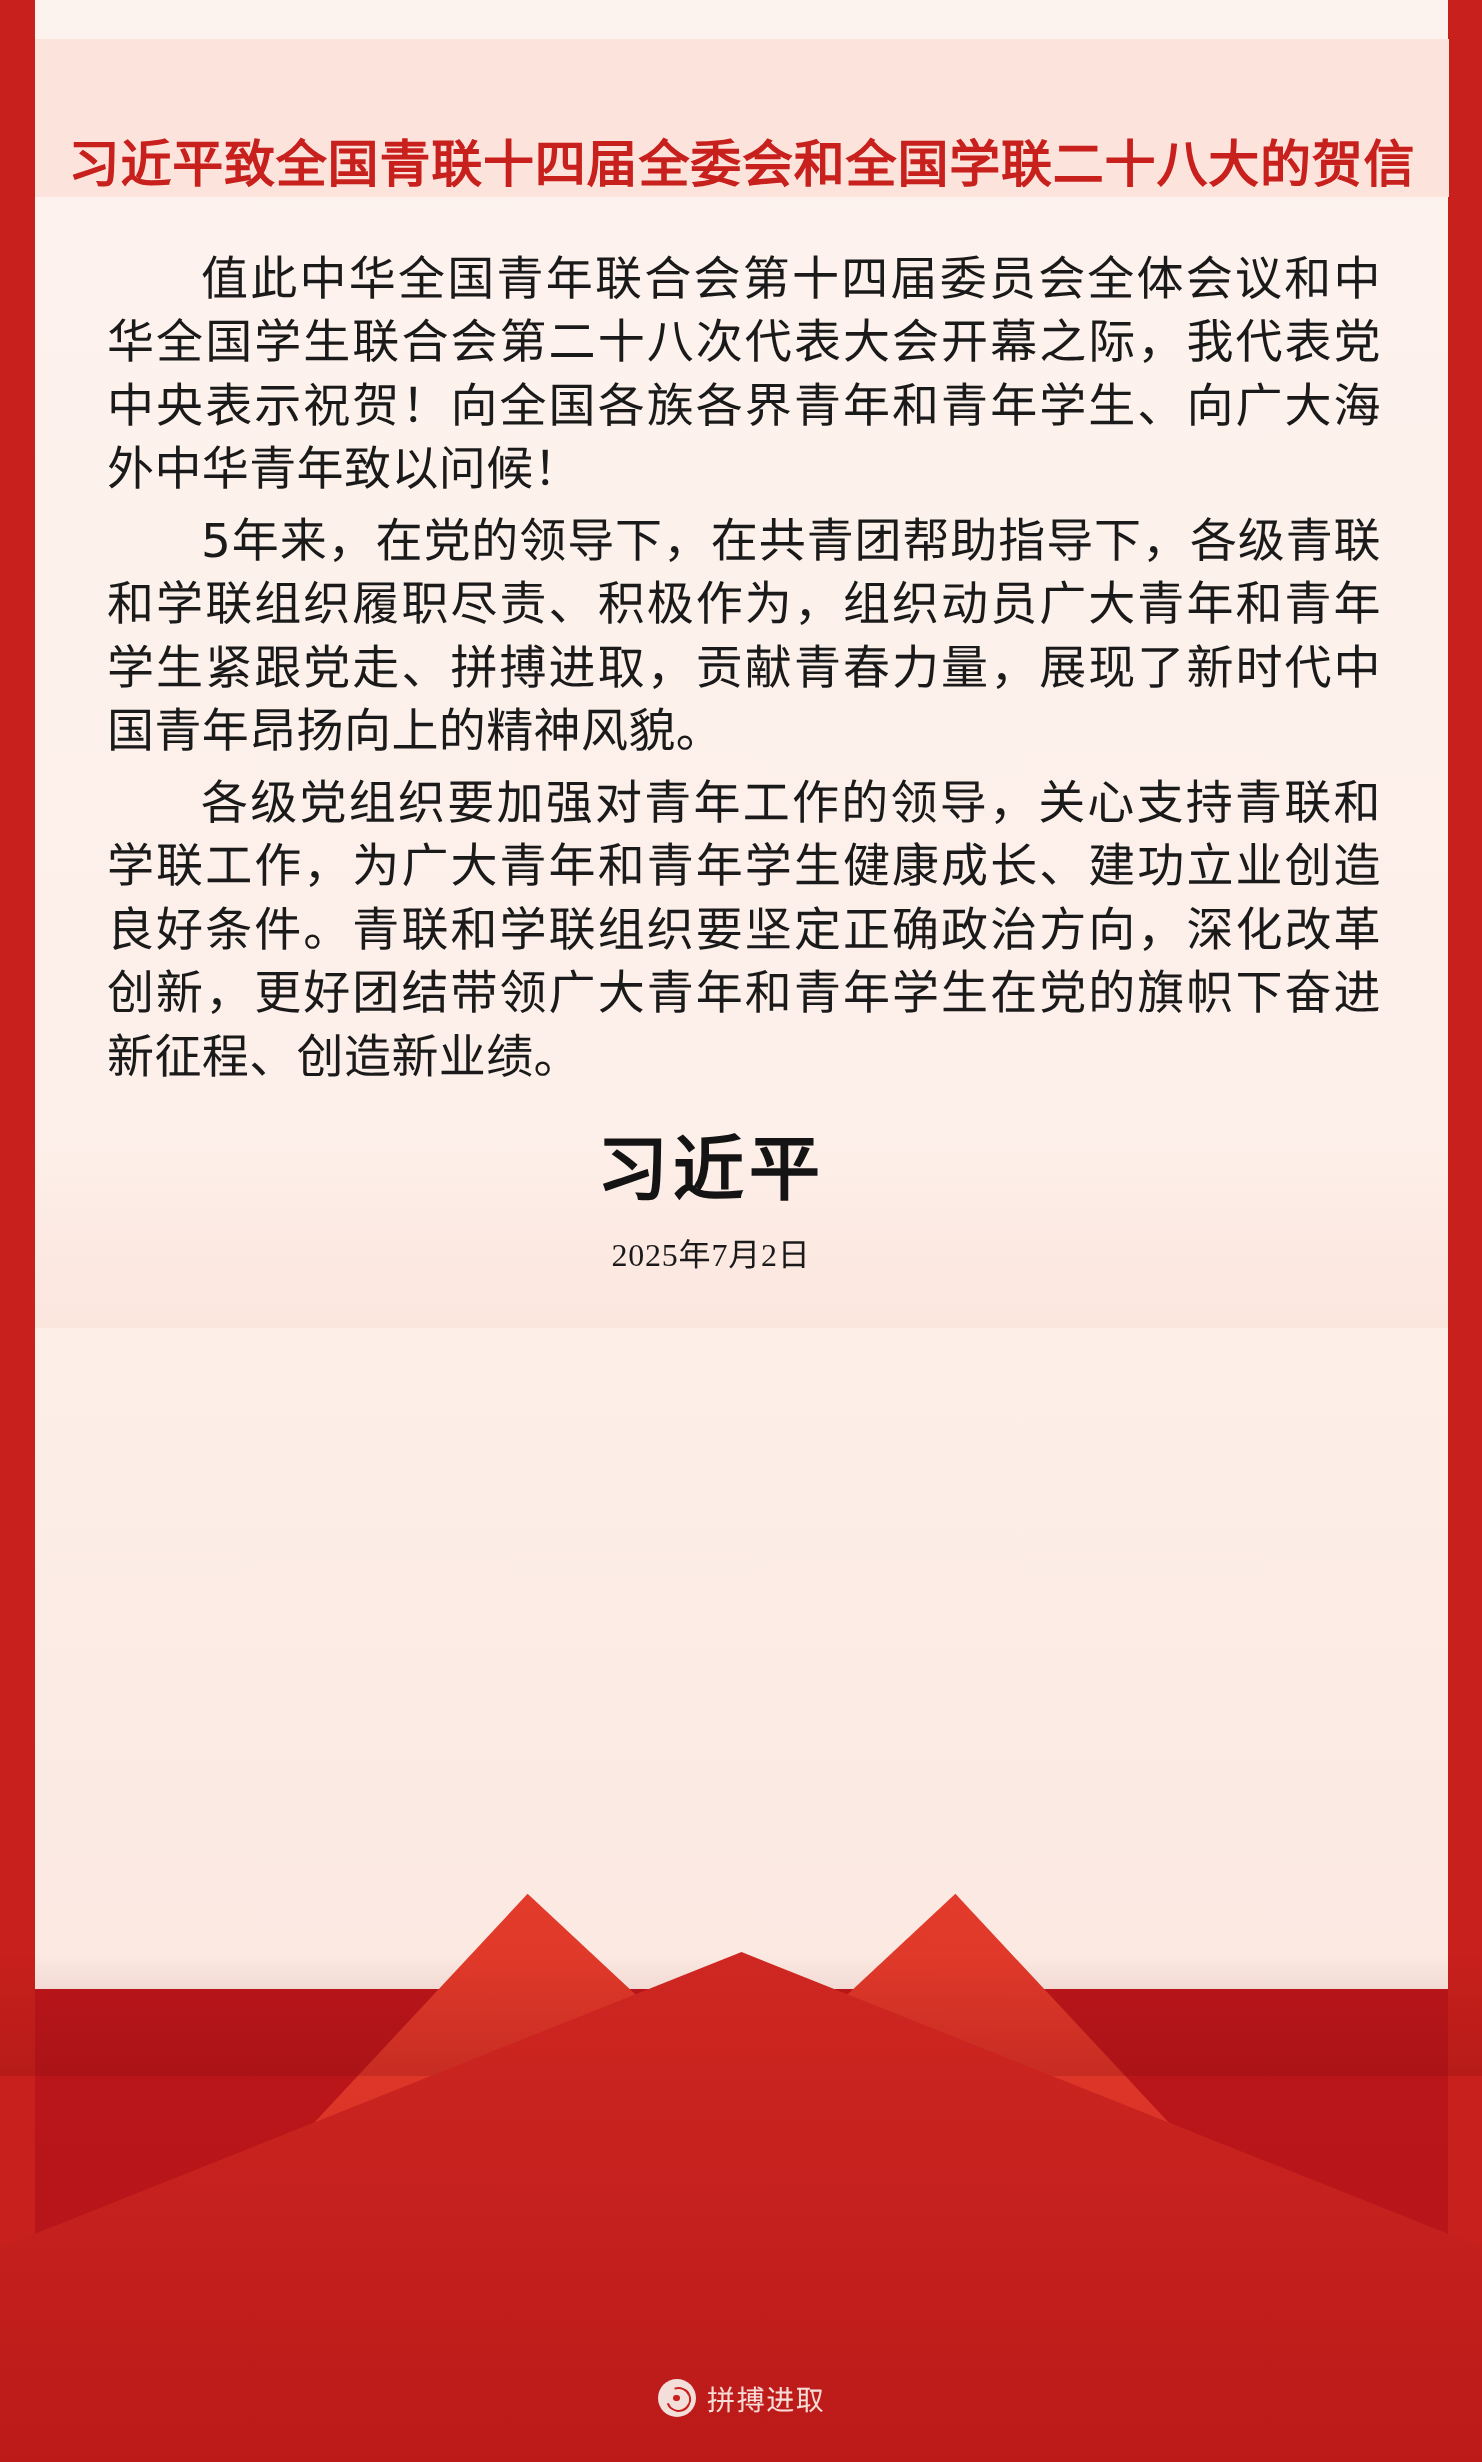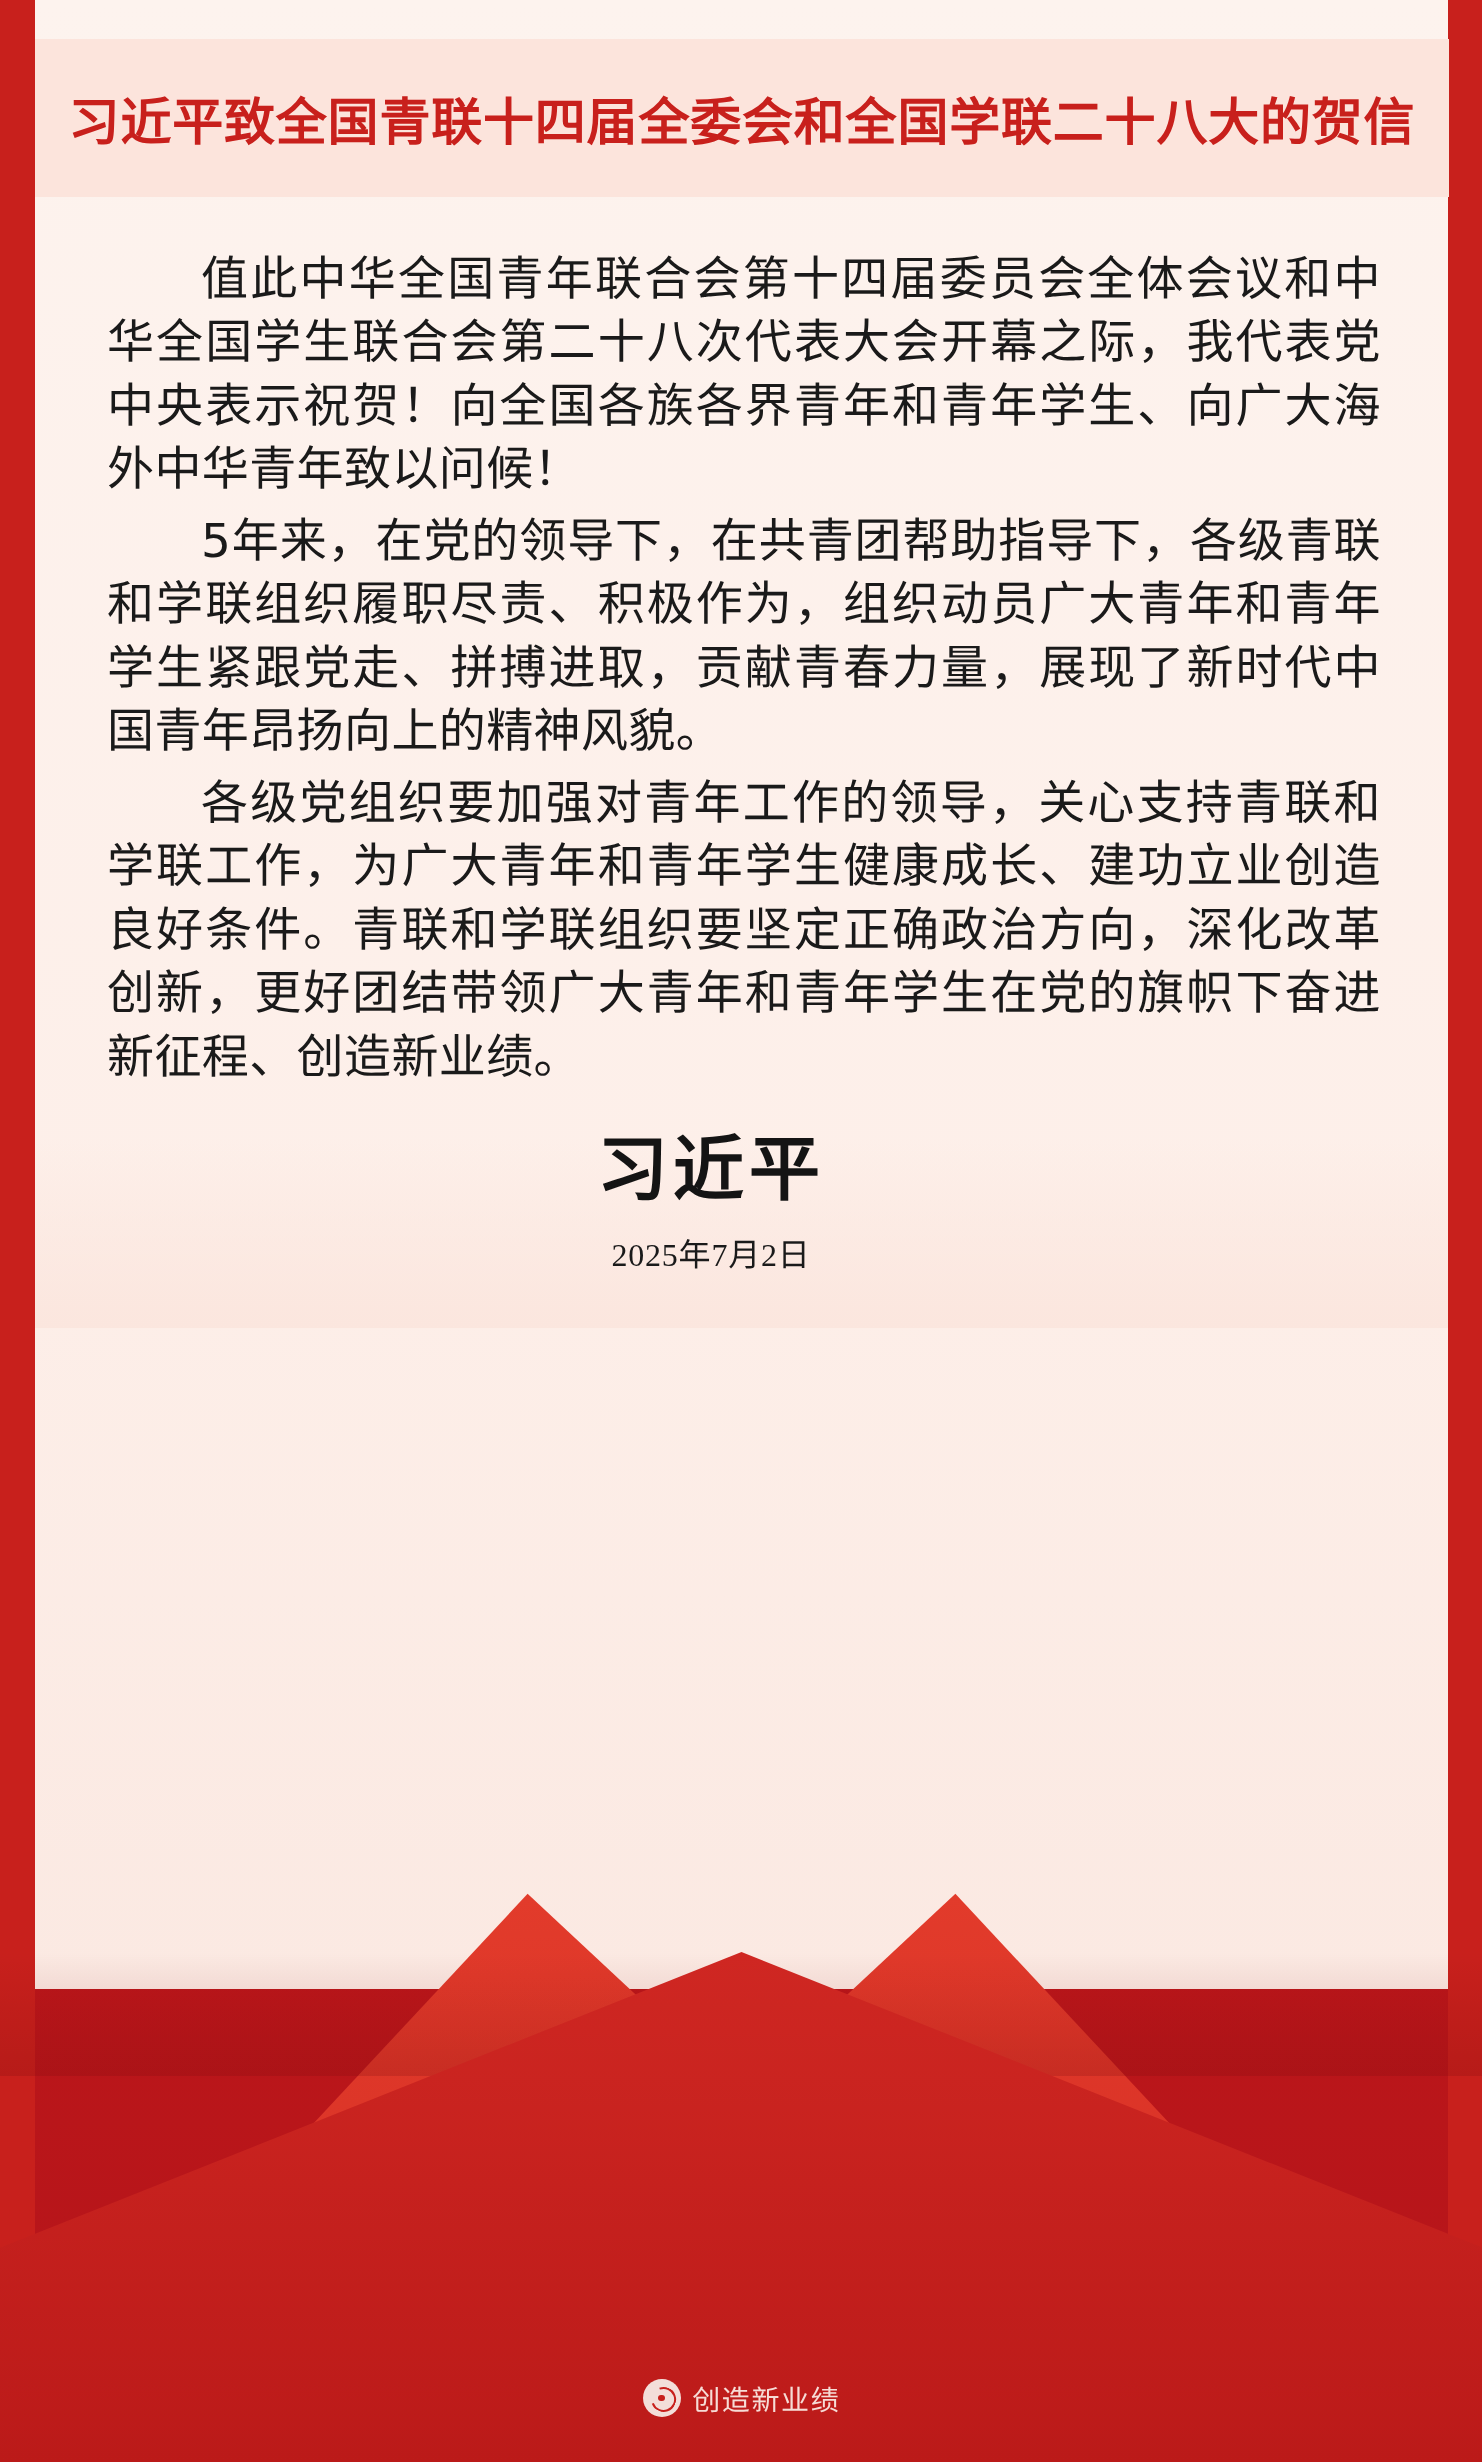--- a/index.html
+++ b/index.html
@@ -107,21 +107,21 @@
 
   
   .title-bar {
     position: absolute;
     left: 35px;
     top: 39px;
     width: 1414px;
     height: 158px;
     background: #fce4dc;
     display: flex;
-    align-items: center;
+    align-items: flex-end;
     justify-content: center;
     z-index: 8;
   }
   .title-text {
     color: #c8201c;
     font-family: "DejaVu Serif", "Liberation Serif", serif;
     font-weight: bold;
     font-size: 51px;
     letter-spacing: 0.8px;
     white-space: nowrap;
@@ -247,17 +247,17 @@
     <p class="para">各级党组织要加强对青年工作的领导，关心支持青联和学联工作，为广大青年和青年学生健康成长、建功立业创造良好条件。青联和学联组织要坚定正确政治方向，深化改革创新，更好团结带领广大青年和青年学生在党的旗帜下奋进新征程、创造新业绩。</p>
 
     <div class="signature-block">
       <div class="signature">习近平</div>
       <div class="sig-date">2025年7月2日</div>
     </div>
   </div>
 
   <div class="footer">
     <span class="footer-logo"></span>
-    <span class="footer-text">创造新业绩</span>
+    <span class="footer-text">拼搏进取</span>
   </div>
 
 </div>
 
 
 </body></html>

